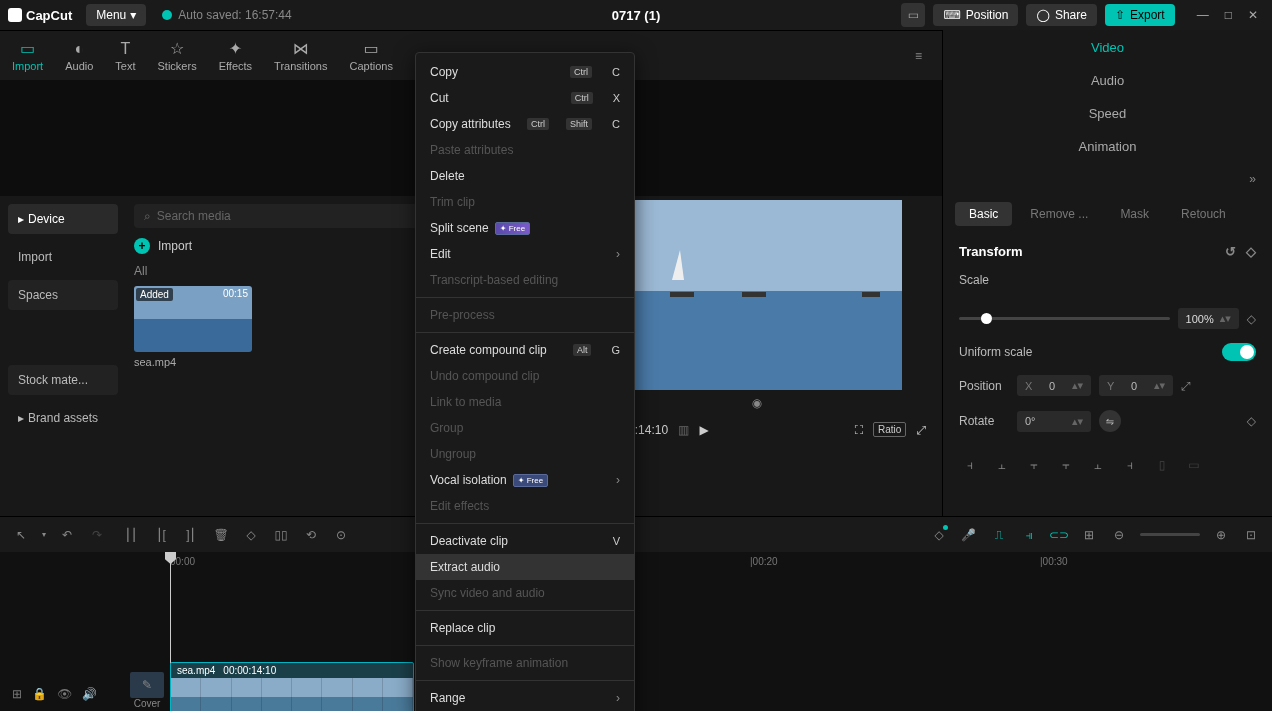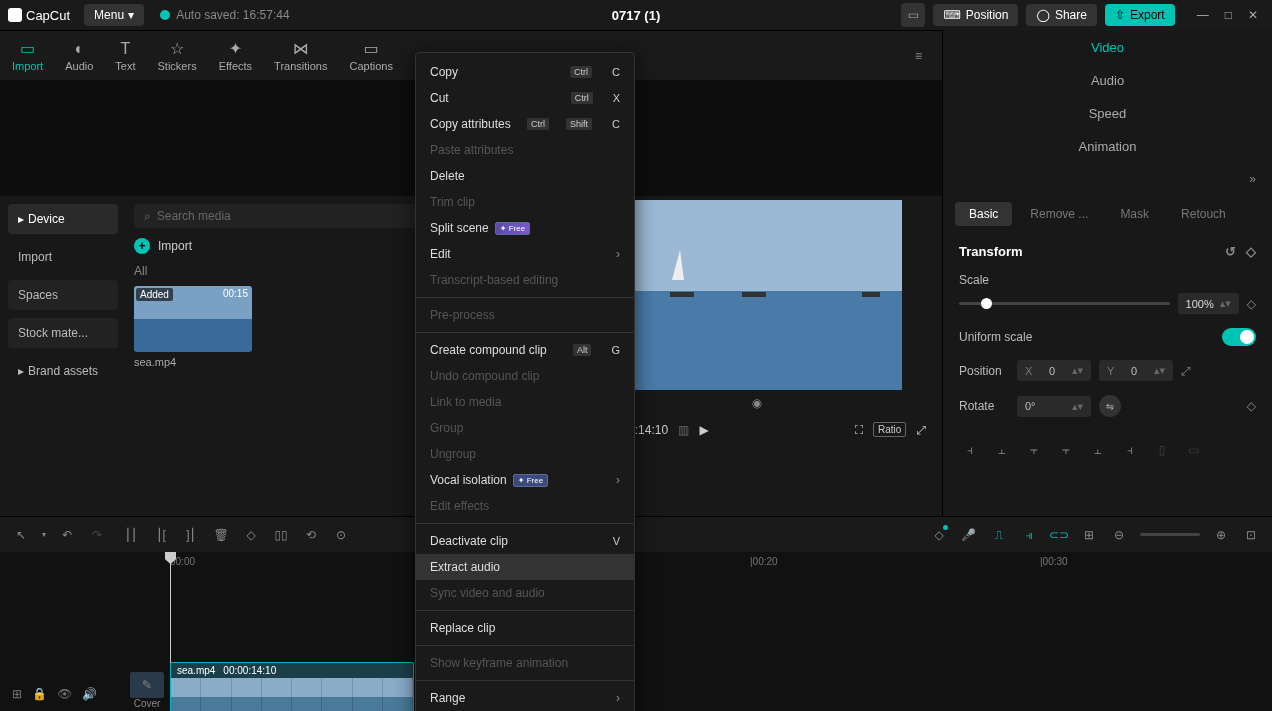--- a/index.html
+++ b/index.html
@@ -1,20 +1,20 @@
 <!DOCTYPE html>
 <html><head>
 <meta charset="utf-8">
 <style>
 * { margin: 0; padding: 0; box-sizing: border-box; font-family: -apple-system, BlinkMacSystemFont, "Segoe UI", sans-serif; }
 body { background: #0d0d0d; color: #ccc; width: 1272px; height: 711px; overflow: hidden; font-size: 12px; }
 
 
 .titlebar { height: 30px; background: #1a1a1a; display: flex; align-items: center; padding: 0 8px; }
-.logo { display: flex; align-items: center; gap: 4px; font-weight: normal; color: #fff; font-size: 13px; }
+.logo { display: flex; align-items: center; gap: 4px; font-weight: bold; color: #fff; font-size: 13px; }
 .logo-icon { width: 14px; height: 14px; background: #fff; border-radius: 3px; display: inline-block; }
 .menu-btn { margin-left: 14px; background: #333; color: #fff; padding: 4px 10px; border-radius: 4px; display: flex; align-items: center; gap: 4px; font-size: 12px; }
 .autosave { margin-left: 16px; color: #888; display: flex; align-items: center; gap: 6px; }
 .autosave-dot { width: 10px; height: 10px; background: #00c4b3; border-radius: 50%; }
 .title-center { position: absolute; left: 50%; transform: translateX(-50%); color: #fff; font-weight: bold; font-size: 13px; }
 .titlebar-right { margin-left: auto; display: flex; align-items: center; gap: 8px; }
 .tb-btn { background: #333; color: #fff; padding: 4px 10px; border-radius: 4px; display: flex; align-items: center; gap: 5px; font-size: 12px; }
 .tb-btn.export { background: #00c4b3; color: #000; font-weight: 500; }
 .win-ctrls { display: flex; gap: 16px; margin-left: 8px; color: #aaa; padding: 0 6px;}
 .tb-icon-btn { width: 24px; height: 24px; display:flex; align-items:center; justify-content:center; color:#aaa; background:#333; border-radius:4px;}
@@ -199,21 +199,21 @@
 
 <div class="main">
 
   <div class="sidebar">
     <div class="sb-item active">
         <span>▸</span>
         <span>Device</span>
       </div>
     <div class="sb-item">Import</div>
     <div class="sb-item" style="background:#222;">Spaces</div>
-    <div class="sb-item" style="background:#222;">Stock mate...</div>
+    <div class="sb-item" style="background:#222;margin-top:47px;">Stock mate...</div>
     <div class="sb-item">
         <span>▸</span>
         <span>Brand assets</span>
       </div>
   </div>
 
   <div class="media-panel">
     <div class="search-bar">
       <span>⌕</span>
       <span>Search media</span>
@@ -267,21 +267,21 @@
       <div class="insp-heading">
         <span>Transform</span>
         <div class="icons">
           <span>↺</span>
           <span>◇</span>
         </div>
       </div>
       <div class="insp-row">
         <span>Scale</span>
       </div>
-      <div class="insp-row" style="margin-top:6px;">
+      <div class="insp-row" style="margin-top:21px;">
         <div class="slider">
             <div class="slider-thumb"></div>
           </div>
         <div class="num-box">
             <span>100%</span>
             <span style="color:#666;">▴▾</span>
           </div>
         <span style="color:#888;">◇</span>
       </div>
       <div class="insp-row">

